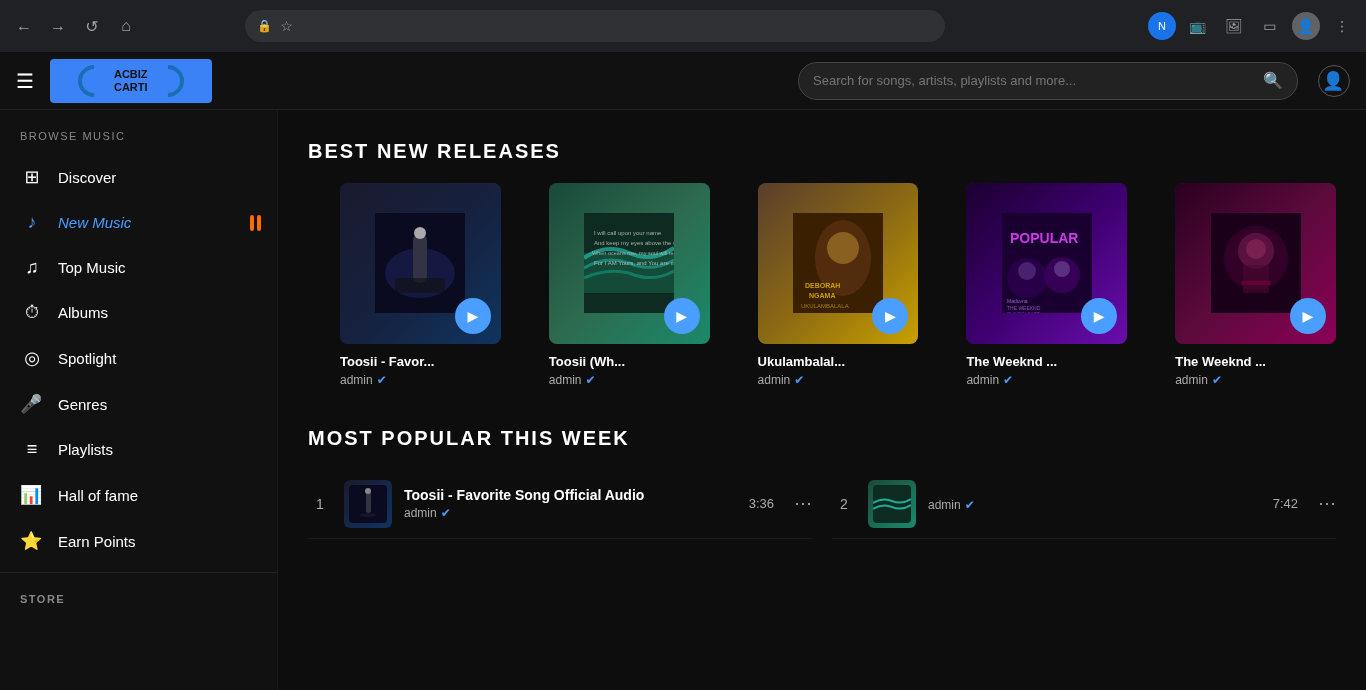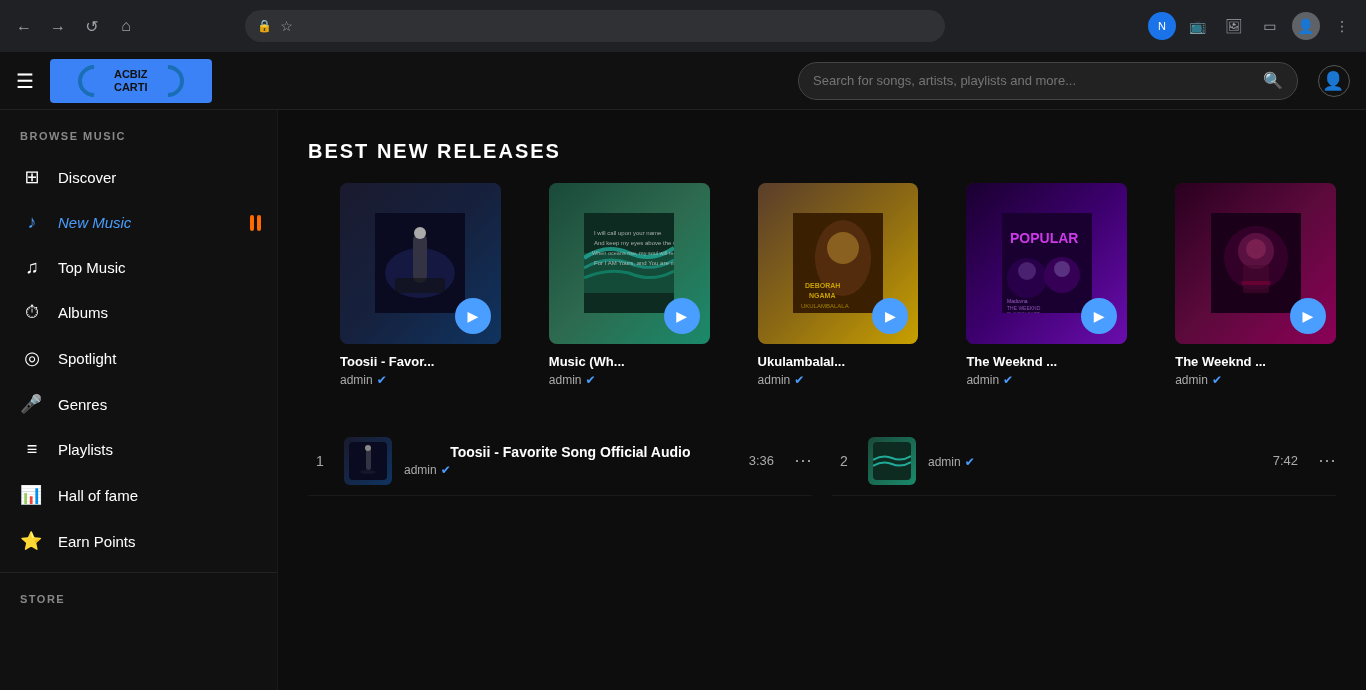--- a/index.html
+++ b/index.html
@@ -146,21 +146,21 @@
       background: #111;
       margin-top: 58px;
       padding: 20px 0;
       flex-shrink: 0;
       overflow-y: auto;
       border-right: 1px solid #1a1a1a;
     }
     .sidebar-section-label {
       color: #888;
       font-size: 11px;
-      font-weight: bold;
+      font-weight: normal;
       letter-spacing: 1.5px;
       padding: 0 20px 12px;
     }
     .sidebar-item {
       display: flex;
       align-items: center;
       padding: 12px 20px;
       cursor: pointer;
       gap: 14px;
       position: relative;
@@ -286,21 +286,21 @@
     .popular-thumb {
       width: 48px; height: 48px;
       border-radius: 6px;
       background: #333;
       flex-shrink: 0;
       overflow: hidden;
       display: flex; align-items: center; justify-content: center;
       font-size: 20px;
     }
     .popular-info { flex: 1; }
-    .popular-title { font-size: 14px; font-weight: 600; text-align: center; }
+    .popular-title { font-size: 14px; font-weight: 600; }
     .popular-author { display: flex; align-items: center; gap: 4px; margin-top: 3px; }
     .popular-author-name { font-size: 12px; color: #aaa; }
     .popular-duration { font-size: 13px; color: #aaa; margin-right: 8px; }
     .popular-more { color: #aaa; font-size: 18px; cursor: pointer; }
 
     
     .popular-grid {
       display: grid;
       grid-template-columns: 1fr 1fr;
       gap: 0 20px;
@@ -461,21 +461,21 @@
               <path d="M0,65 Q22,55 45,60 Q68,70 90,58" stroke="#1a8" stroke-width="3" fill="none" opacity="0.5"></path>
               <rect x="5" y="10" width="80" height="50" rx="2" fill="transparent"></rect>
               <text x="10" y="22" font-size="6" fill="#ccc" opacity="0.8">I will call upon your name</text>
               <text x="10" y="32" font-size="6" fill="#ccc" opacity="0.8">And keep my eyes above the waves</text>
               <text x="8" y="42" font-size="5.5" fill="#ccc" opacity="0.7">When oceans rise, my soul will rest in your</text>
               <text x="10" y="52" font-size="6" fill="#ccc" opacity="0.8">For I AM Yours, and You are mine</text>
             </svg>
           </div>
           <button class="play-btn">▶</button>
         </div>
-        <div class="card-title">Music (Wh...</div>
+        <div class="card-title">Toosii (Wh...</div>
         <div class="card-author">
           <span class="card-author-name">admin</span>
           <span class="verified-badge">✔</span>
         </div>
       </div>
 
       <div class="music-card">
         <div class="card-image-wrap">
           <div class="card-img-placeholder card-bg-3">
             <svg width="90" height="100" viewBox="0 0 90 100" xmlns="http://www.w3.org/2000/svg">
@@ -535,20 +535,21 @@
           <button class="play-btn">▶</button>
         </div>
         <div class="card-title">The Weeknd ...</div>
         <div class="card-author">
           <span class="card-author-name">admin</span>
           <span class="verified-badge">✔</span>
         </div>
       </div>
     </div>
 
+    <div class="section-title">MOST POPULAR THIS WEEK</div>
 
     <div class="popular-grid">
 
       <div class="popular-row">
         <span class="popular-num">1</span>
         <div class="popular-thumb popular-thumb-1">
           <svg width="38" height="38" viewBox="0 0 38 38" xmlns="http://www.w3.org/2000/svg">
             <rect width="38" height="38" fill="#0a0a20" rx="4"></rect>
             <rect x="17" y="6" width="5" height="22" rx="2.5" fill="#334"></rect>
             <ellipse cx="19" cy="30" rx="8" ry="2" fill="#223" opacity="0.5"></ellipse>

